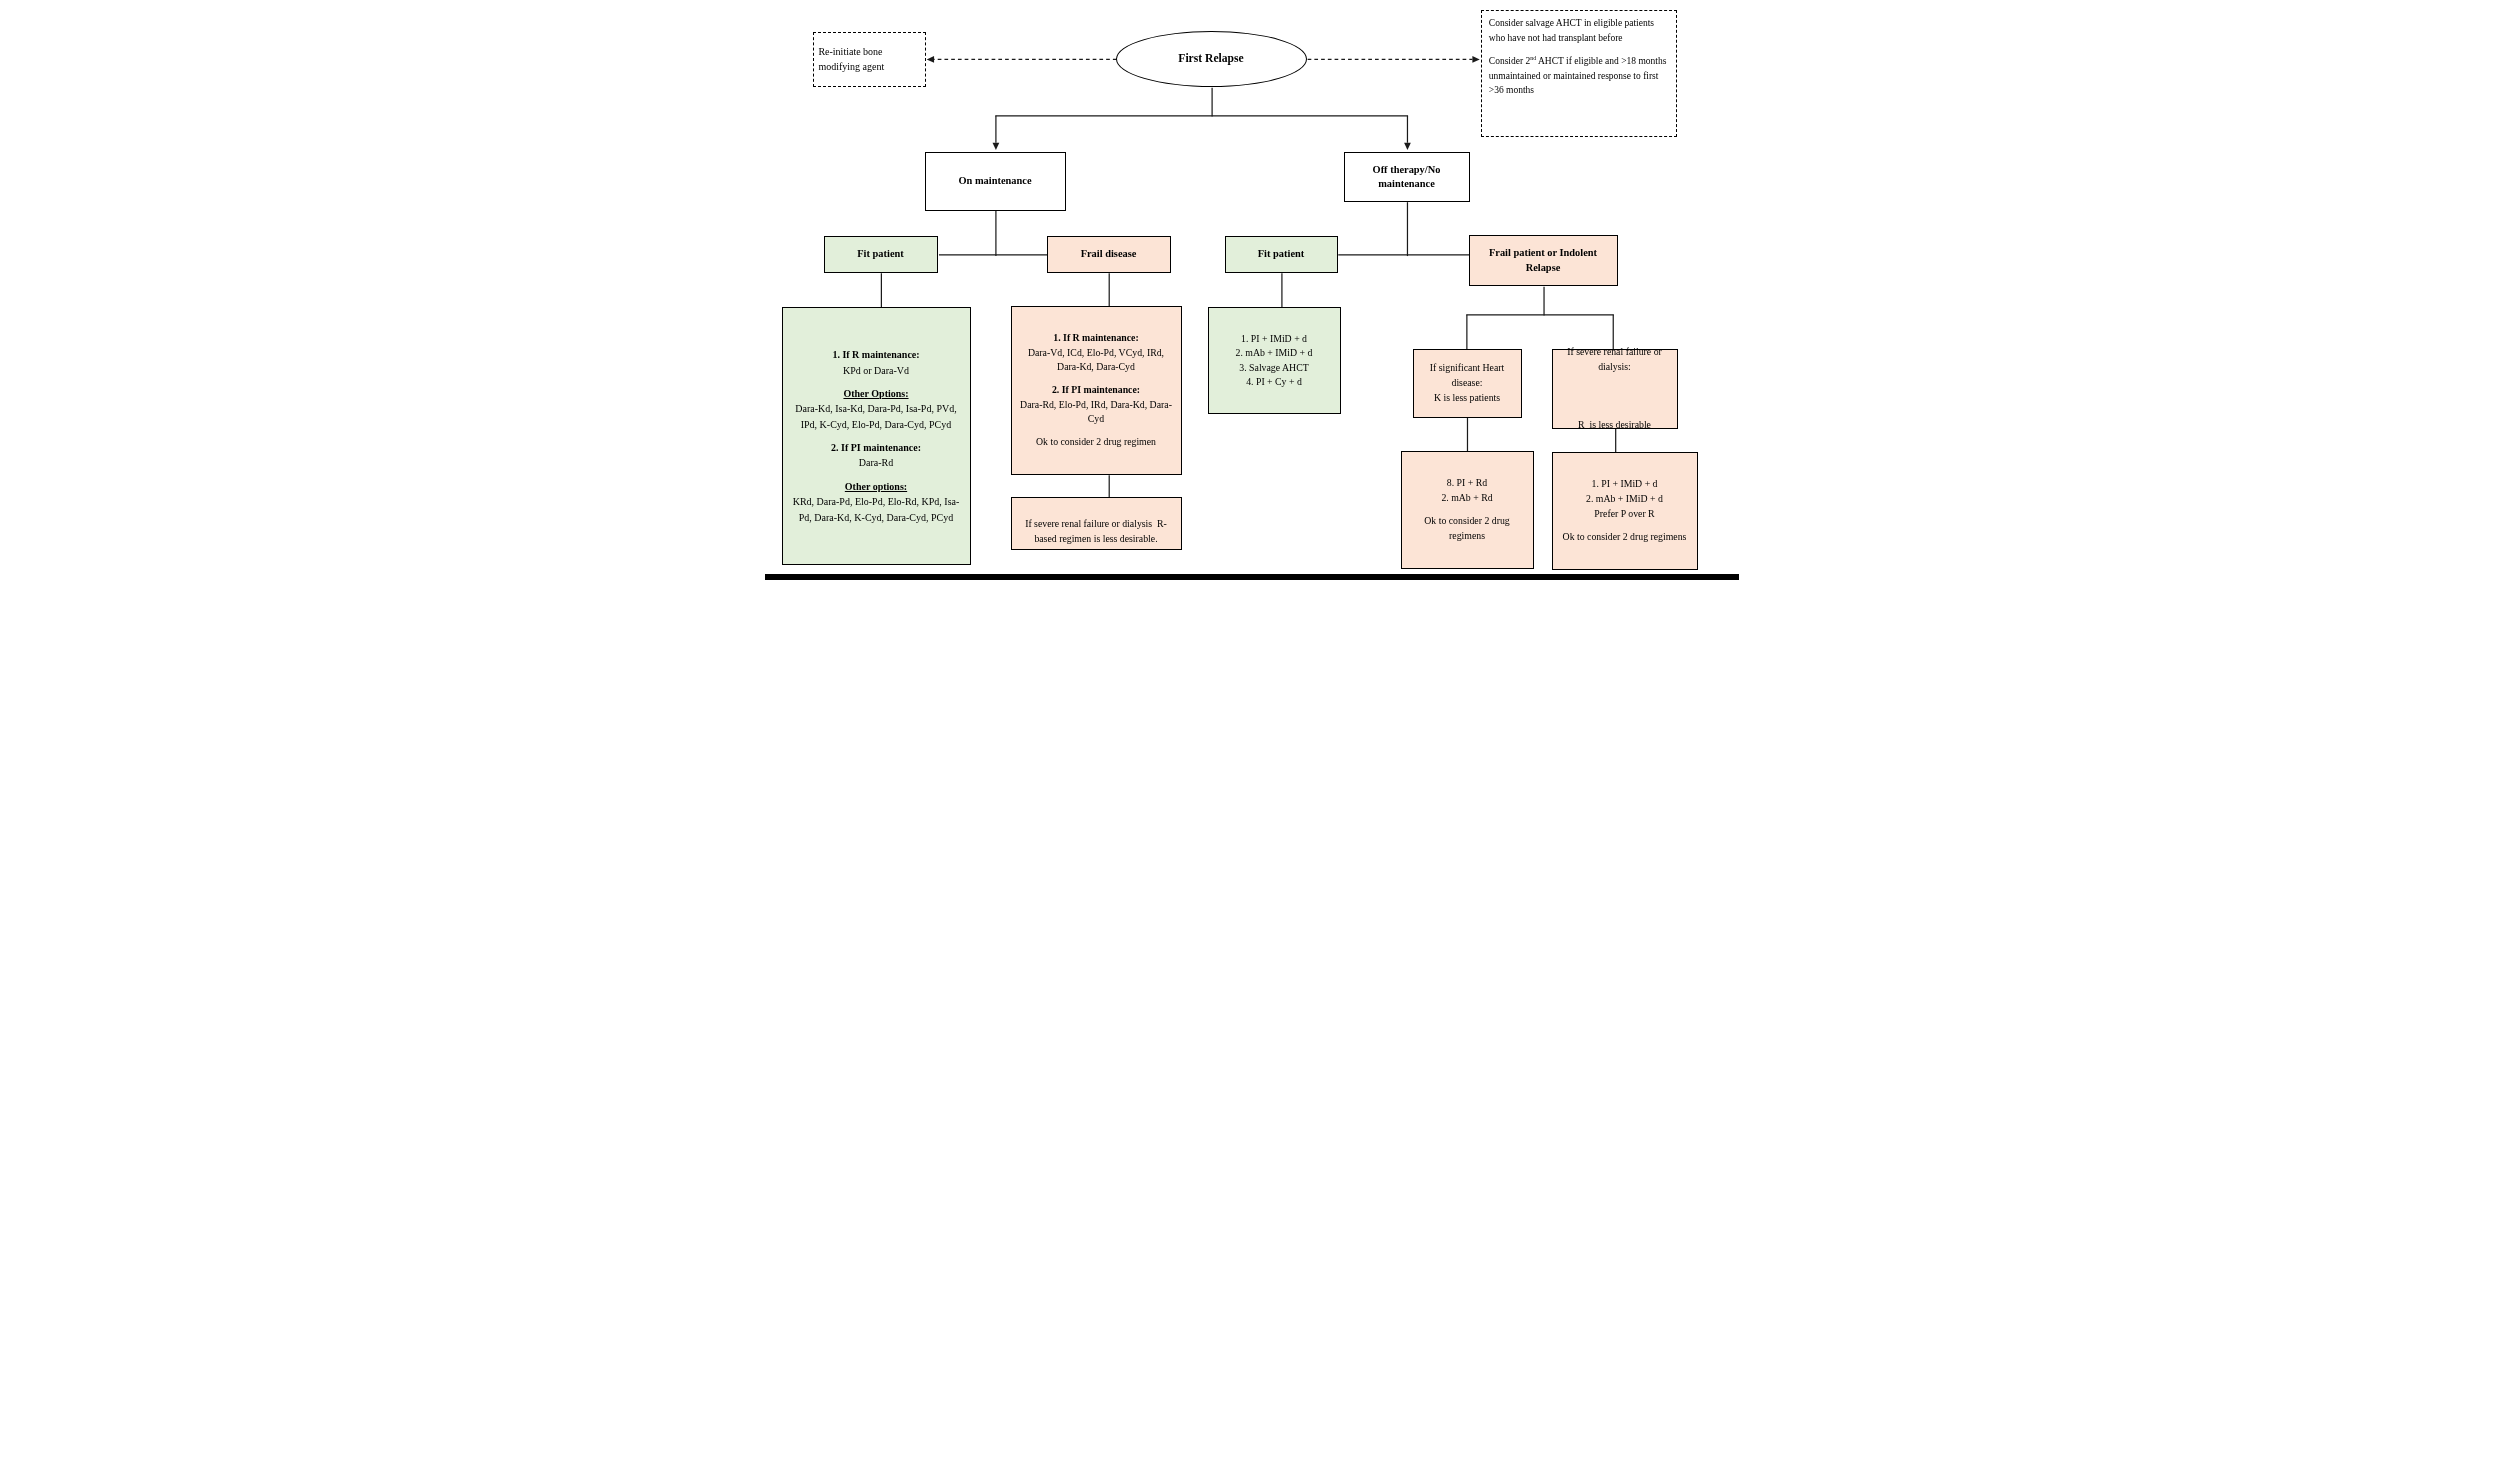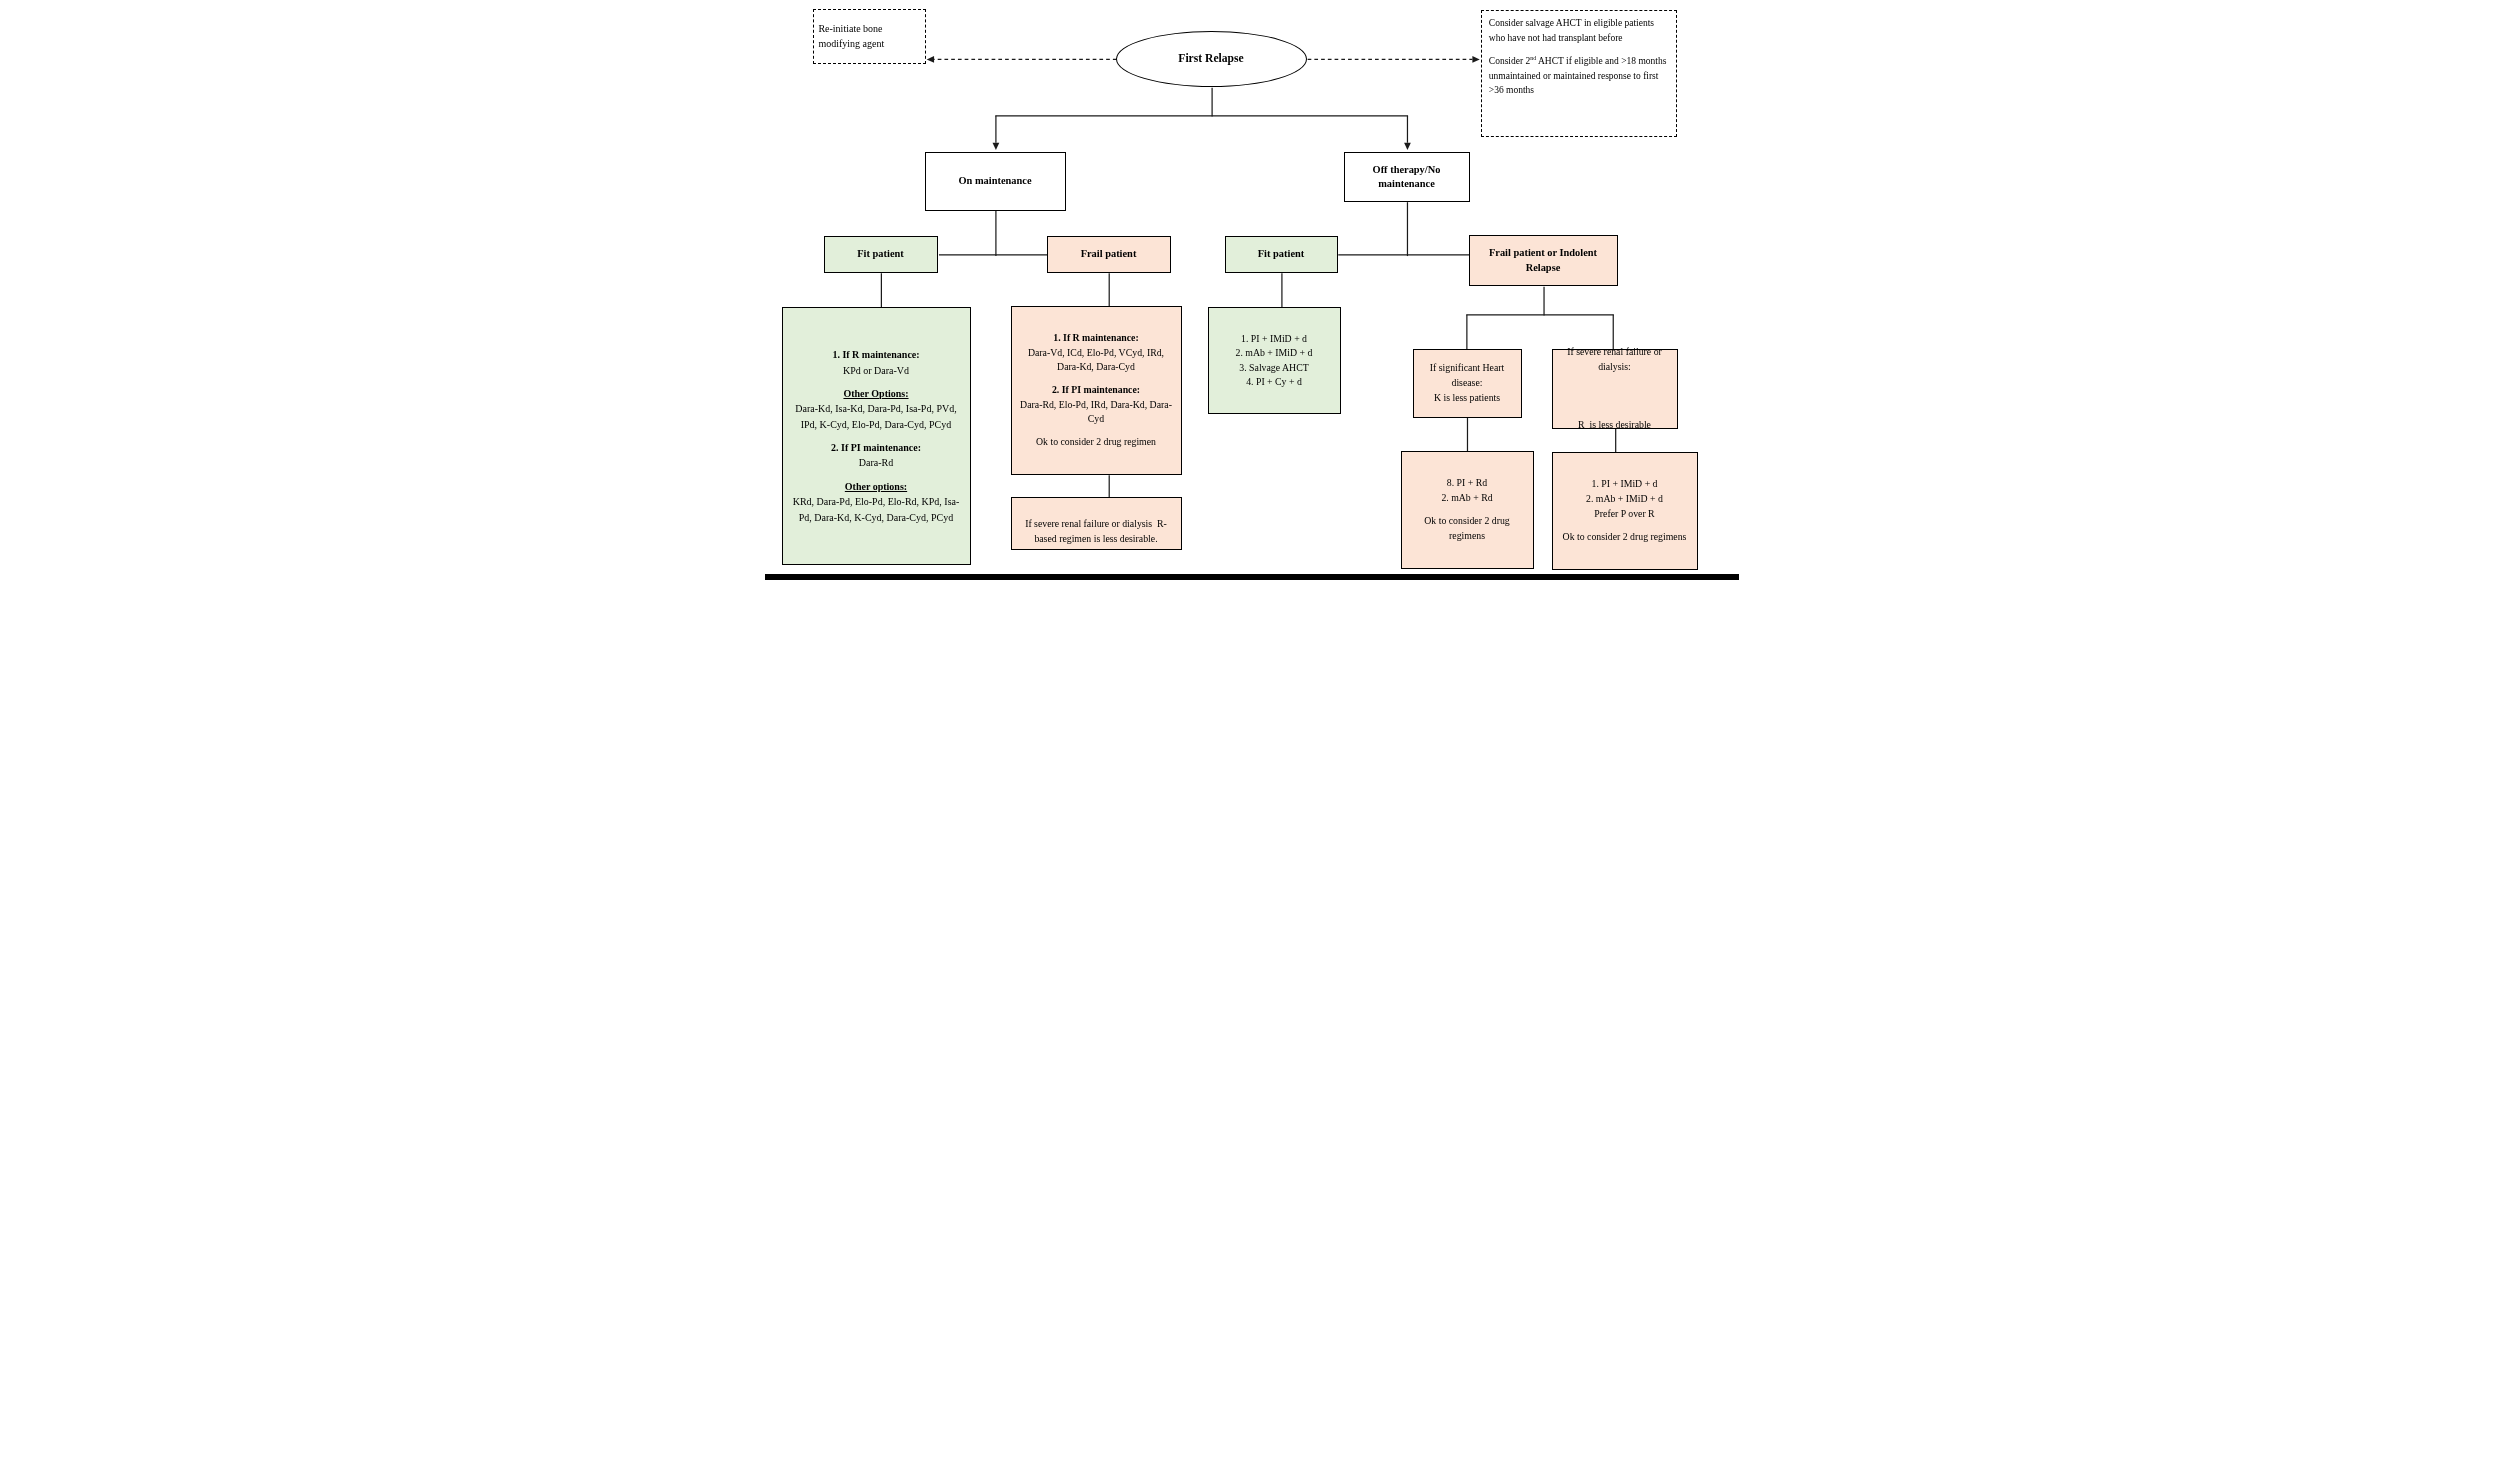--- a/index.html
+++ b/index.html
@@ -50,21 +50,21 @@
       <line x1="395" y1="189" x2="395" y2="233" stroke="#1a1a1a" stroke-width="2"></line>
       <polygon points="395,245 389.5,233 400.5,233" fill="#1a1a1a"></polygon>
       <line x1="1067" y1="189" x2="1067" y2="233" stroke="#1a1a1a" stroke-width="2"></line>
       <polygon points="1067,245 1061.5,233 1072.5,233" fill="#1a1a1a"></polygon>
       <line x1="592" y1="97" x2="294" y2="97" stroke="#1a1a1a" stroke-width="2" stroke-dasharray="6 5"></line>
       <polygon points="282,97 294,91.5 294,102.5" fill="#1a1a1a"></polygon>
       <line x1="904" y1="97" x2="1173" y2="97" stroke="#1a1a1a" stroke-width="2" stroke-dasharray="6 5"></line>
       <polygon points="1185,97 1173,102.5 1173,91.5" fill="#1a1a1a"></polygon>
     </svg>
 
-  <div class="node dashed align-left" id="bone-note" style="left: 59px; top: 9px; width: 113px; height: 55px;">
+  <div class="node dashed align-left" id="bone-note" style="left: 59px; top: 32px; width: 113px; height: 55px;">
       <div class="line"><span>Re-initiate bone modifying agent</span></div>
     </div>
   <div class="node dashed align-left valign-top" id="salvage-note" style="left: 727px; top: 9.8px; width: 196px; height: 127px;">
       <div class="line"><span>Consider salvage AHCT in eligible patients who have not had transplant before</span></div>
       <div class="blank"></div>
       <div class="line"><span>Consider 2</span><sup>nd</sup><span> AHCT if eligible and &gt;18 months unmaintained or maintained response to first &gt;36 months</span></div>
     </div>
   <div class="node ellipse" id="first-relapse" style="left: 362px; top: 31px; width: 191px; height: 56px;">
       <div class="line b"><span>First Relapse</span></div>
     </div>
@@ -73,21 +73,21 @@
       <div class="line b"><span>On maintenance</span></div>
     </div>
   <div class="node hdr" id="off-therapy" style="left: 590px; top: 152px; width: 126px; height: 50px;">
       <div class="line b"><span>Off therapy/No maintenance</span></div>
     </div>
 
   <div class="node hdr fill-green" id="fit-on" style="left: 70px; top: 236px; width: 114px; height: 37px;">
       <div class="line b"><span>Fit patient</span></div>
     </div>
   <div class="node hdr fill-pink" id="frail-on" style="left: 293px; top: 236px; width: 124px; height: 37px;">
-      <div class="line b"><span>Frail patient</span></div>
+      <div class="line b"><span>Frail disease</span></div>
     </div>
   <div class="node hdr fill-green" id="fit-off" style="left: 471px; top: 236px; width: 113px; height: 37px;">
       <div class="line b"><span>Fit patient</span></div>
     </div>
   <div class="node hdr fill-pink" id="frail-indolent" style="left: 715px; top: 235px; width: 149px; height: 51px;">
       <div class="line b"><span>Frail patient or Indolent Relapse</span></div>
     </div>
 
   <div class="node fill-green" id="fit-on-detail" style="left: 28px; top: 307px; width: 189px; height: 258px;">
       <div class="line b"><span>1. If R maintenance:</span></div>

